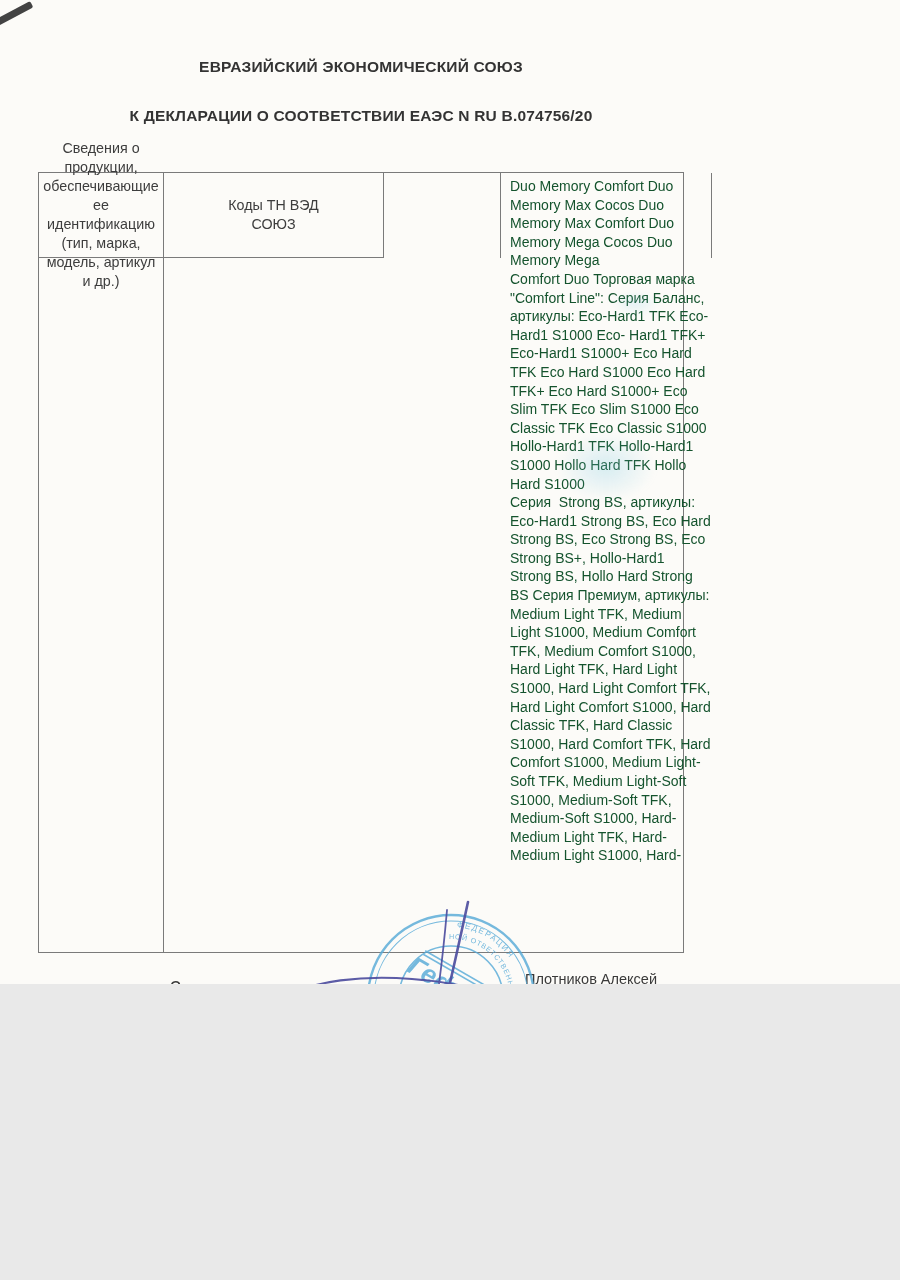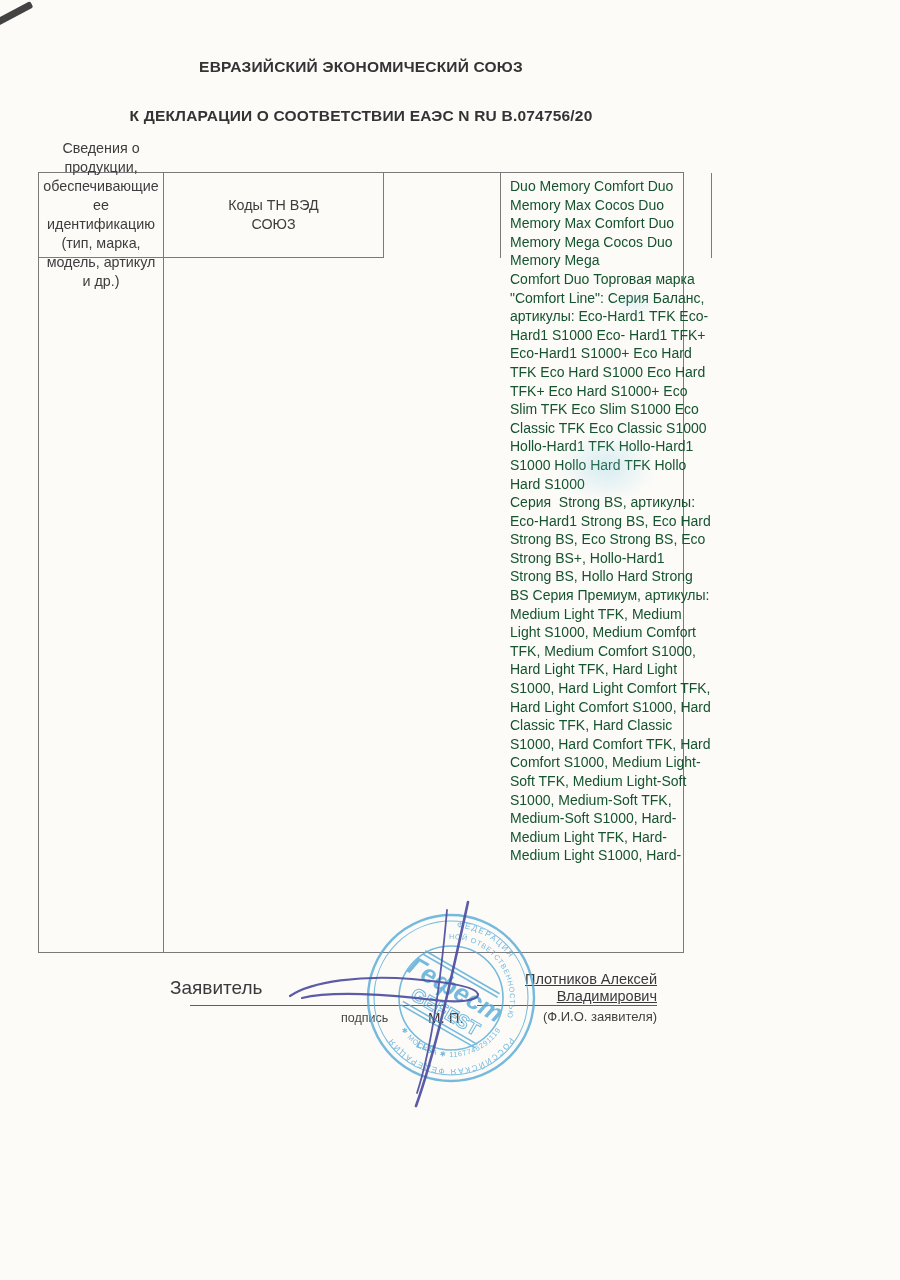--- a/index.html
+++ b/index.html
@@ -2,21 +2,21 @@
 <html><head>
 <meta charset="utf-8">
 <style>
   html,body{margin:0;padding:0;}
   body{
     font-family:"Liberation Sans", sans-serif;
     background:#e9e9e9;
   }
   .page{
     position:relative;
-    width:900px;height:1280px;
+    width:900px;height:984px;
     margin:0 auto;
     background:#fcfbf8;
     overflow:hidden;
     color:#3a3a3a;
   }
   
   .corner-mark{
     position:absolute;left:-6px;top:10px;width:40px;height:7px;
     background:#2f2f2f;transform:rotate(-28deg);border-radius:2px;opacity:.9;
   }

